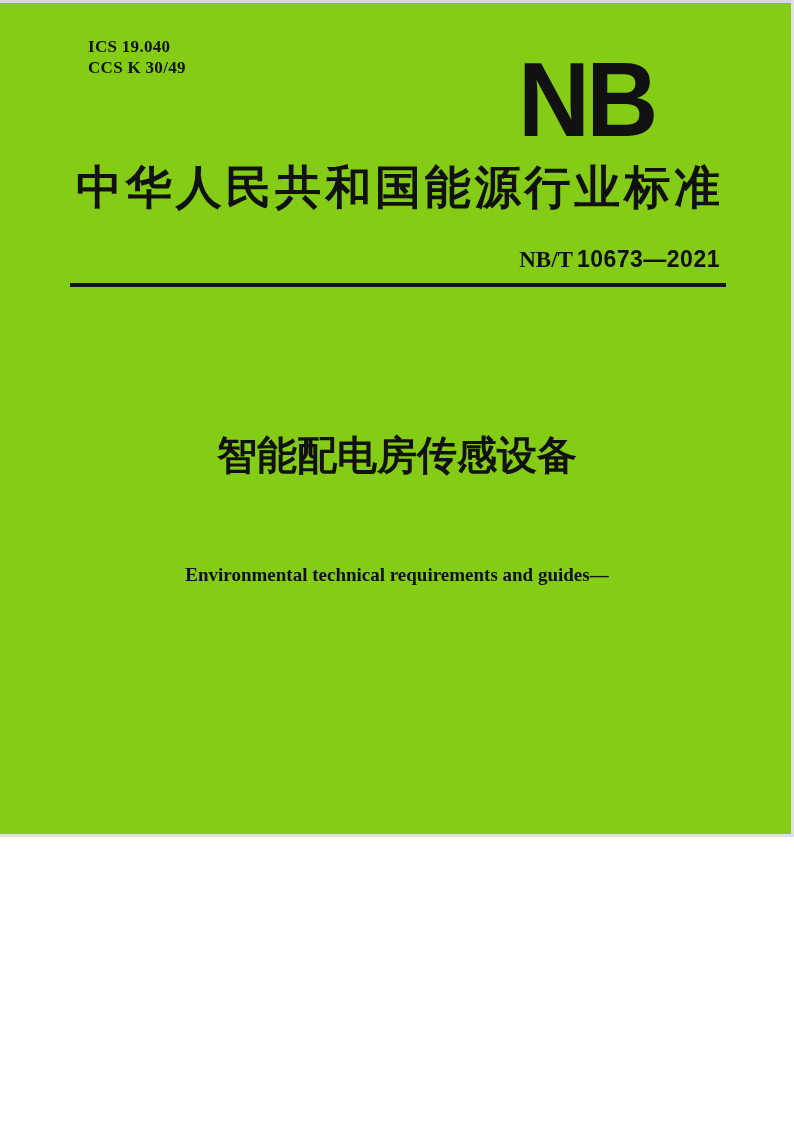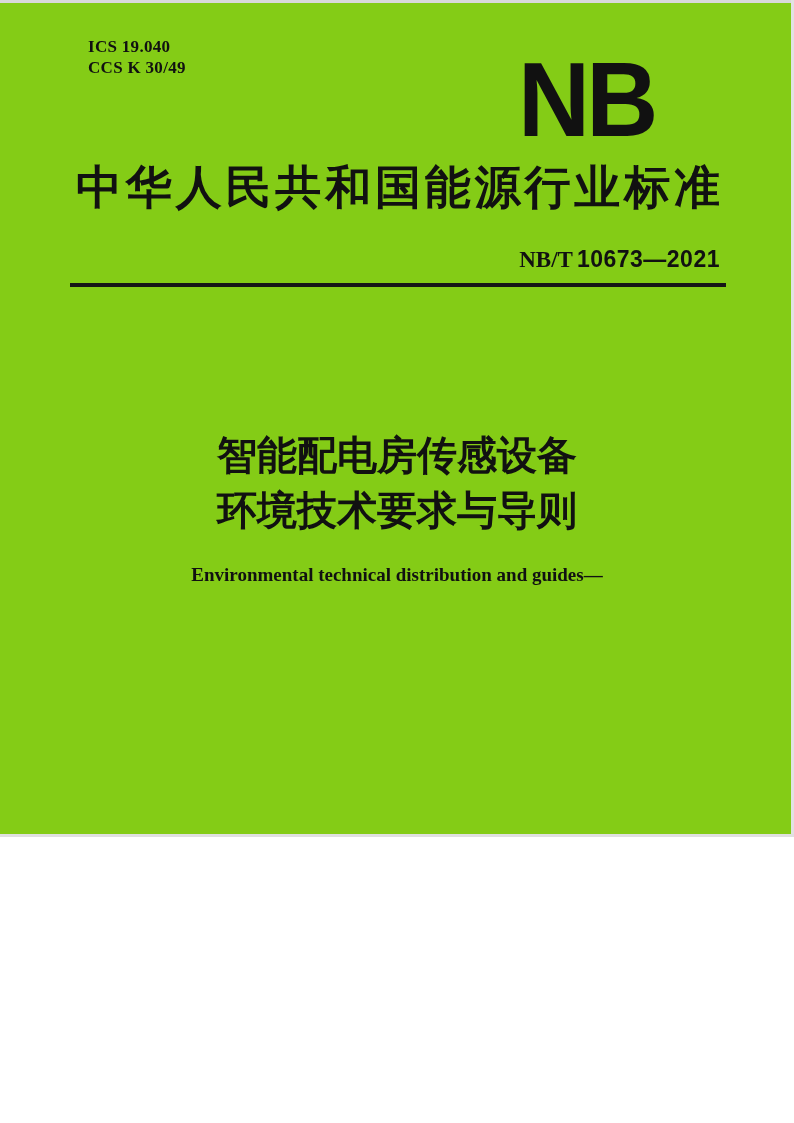--- a/index.html
+++ b/index.html
@@ -182,25 +182,24 @@
   <h1 class="header-title">中华人民共和国能源行业标准</h1>
 
   <div class="std-number">
     <span class="prefix">NB/T</span><span class="digits">10673—2021</span>
   </div>
 
   <div class="rule-top"></div>
 
   <div class="title-cn">
     <div>智能配电房传感设备</div>
-    <div>环境技术要求与导则</div>
   </div>
 
   <div class="title-en">
-    <div>Environmental technical distribution and guides—</div>
+    <div>Environmental technical requirements and guides—</div>
   </div>
 
 
   <div class="rule-bottom"></div>
 
   <div class="publisher-row">
     <span class="publisher-name">国家能源局</span><span class="publish-label">发 布</span>
   </div>
 
 </div>

